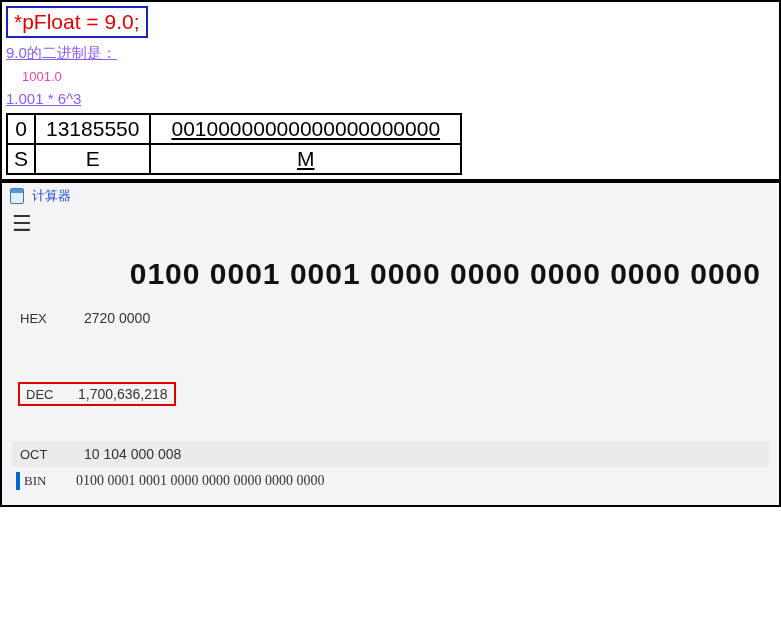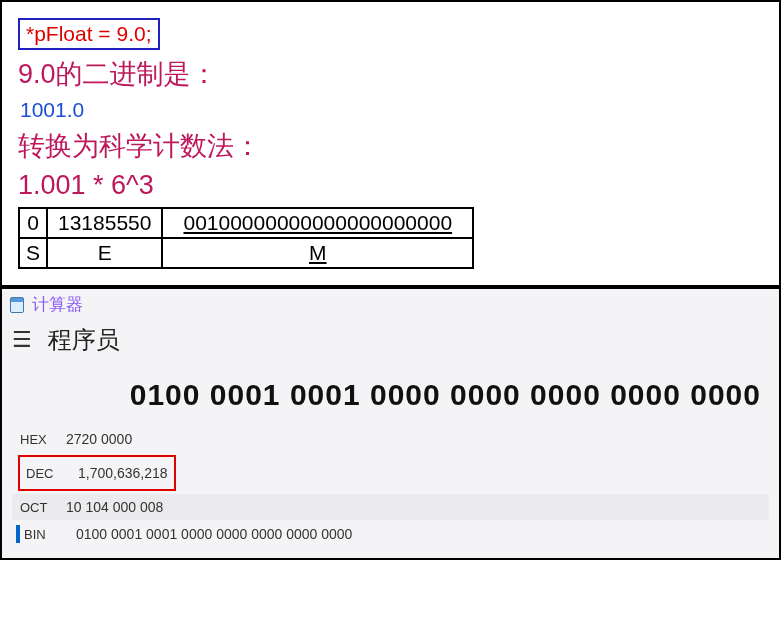--- a/index.html
+++ b/index.html
@@ -7,39 +7,40 @@
       padding: 0;
       box-sizing: border-box;
     }
     body {
       font-family: "Microsoft YaHei", Arial, sans-serif;
       width: 781px;
       background: white;
     }
     .top-container {
       border: 2px solid black;
-      padding: 16px;
+      padding: 4px;
     }
     .code-box {
       display: inline-block;
       border: 2px solid #2020c0;
       padding: 2px 6px;
       color: #e00000;
       font-size: 21px;
       font-family: "Microsoft YaHei", sans-serif;
     }
     .red-text {
-      color: #be185d;
-      font-size: 27px;
+      color: #8b5cf6;
+      font-size: 15px;
       margin: 6px 0;
+      text-decoration: underline;
     }
     .black-text {
-      color: #1d4ed8;
-      font-size: 21px;
-      margin: 6px 2px;
+      color: #ec4899;
+      font-size: 13px;
+      margin: 6px 16px;
     }
     .ieee-table {
       border-collapse: collapse;
       margin-top: 4px;
     }
     .ieee-table td {
       border: 2px solid black;
       padding: 2px 10px;
       font-size: 21px;
       text-align: center;
@@ -53,22 +54,22 @@
     }
     .calc-container {
       border: 2px solid black;
       background: #f4f4f6;
       padding: 0;
     }
     .calc-titlebar {
       display: flex;
       align-items: center;
       padding: 4px 8px;
-      font-size: 17px;
-      color: #8b5cf6;
+      font-size: 13px;
+      color: #1d4ed8;
       gap: 8px;
     }
     .calc-icon {
       width: 14px;
       height: 16px;
       background: linear-gradient(to bottom, #5599dd 0%, #5599dd 30%, #ddeeff 30%, #ddeeff 100%);
       border: 1px solid #4477aa;
       border-radius: 2px;
       display: inline-block;
     }
@@ -100,70 +101,71 @@
     }
     .calc-rows {
       padding: 0 10px 10px 10px;
     }
     .calc-row {
       display: flex;
       align-items: center;
       padding: 5px 8px;
       font-size: 14px;
       color: #333;
-      gap: 8px;
+      gap: 26px;
       font-family: "Segoe UI", Arial, sans-serif;
     }
     .calc-row.highlighted {
       background: #ebebed;
+      margin-top: 32px;
     }
     .calc-label {
       width: 38px;
       font-weight: 500;
       font-size: 13px;
     }
     .calc-value {
       font-size: 14px;
     }
     .dec-box {
       border: 2px solid #e00000;
       display: inline-flex;
       align-items: center;
-      padding: 8px 6px;
+      padding: 2px 6px;
       gap: 14px;
+      margin-top: 48px;
     }
     .bin-marker {
       width: 4px;
       height: 18px;
       background: #0066cc;
       display: inline-block;
       margin-right: 4px;
     }
     .bin-row {
       display: flex;
       align-items: center;
       padding: 5px 4px;
       font-size: 14px;
       color: #333;
-      font-family: Liberation Sans, sans-serif;
+      font-family: Liberation Serif, serif;
     }
     .bin-row .calc-label {
       margin-right: 14px;
     }
   </style>
 </head>
 <body>
 
 <div class="top-container">
   <div class="code-box">
     <span>*pFloat = 9.0;</span>
   </div>
   <div class="red-text">9.0的二进制是：</div>
   <div class="black-text">1001.0</div>
-  <div class="red-text">转换为科学计数法：</div>
   <div class="red-text">1.001 * 6^3</div>
   <table class="ieee-table">
     <tbody>
         <tr>
       <td class="sign-col">0</td>
       <td>13185550</td>
       <td class="mant-col">00100000000000000000000</td>
     </tr>
     <tr>
       <td class="sign-col">S</td>
@@ -174,21 +176,20 @@
     </table>
 </div>
 
 <div class="calc-container">
   <div class="calc-titlebar">
     <span class="calc-icon"></span>
     <span>计算器</span>
   </div>
   <div class="calc-header">
     <span class="hamburger">☰</span>
-    <span class="calc-mode">程序员</span>
   </div>
   <div class="calc-display">0100 0001 0001 0000 0000 0000 0000 0000</div>
   <div class="calc-rows">
     <div class="calc-row">
       <span class="calc-label">HEX</span>
       <span class="calc-value">2720 0000</span>
     </div>
     <div class="calc-row" style="padding:3px 6px;">
       <span class="dec-box">
         <span class="calc-label">DEC</span>

